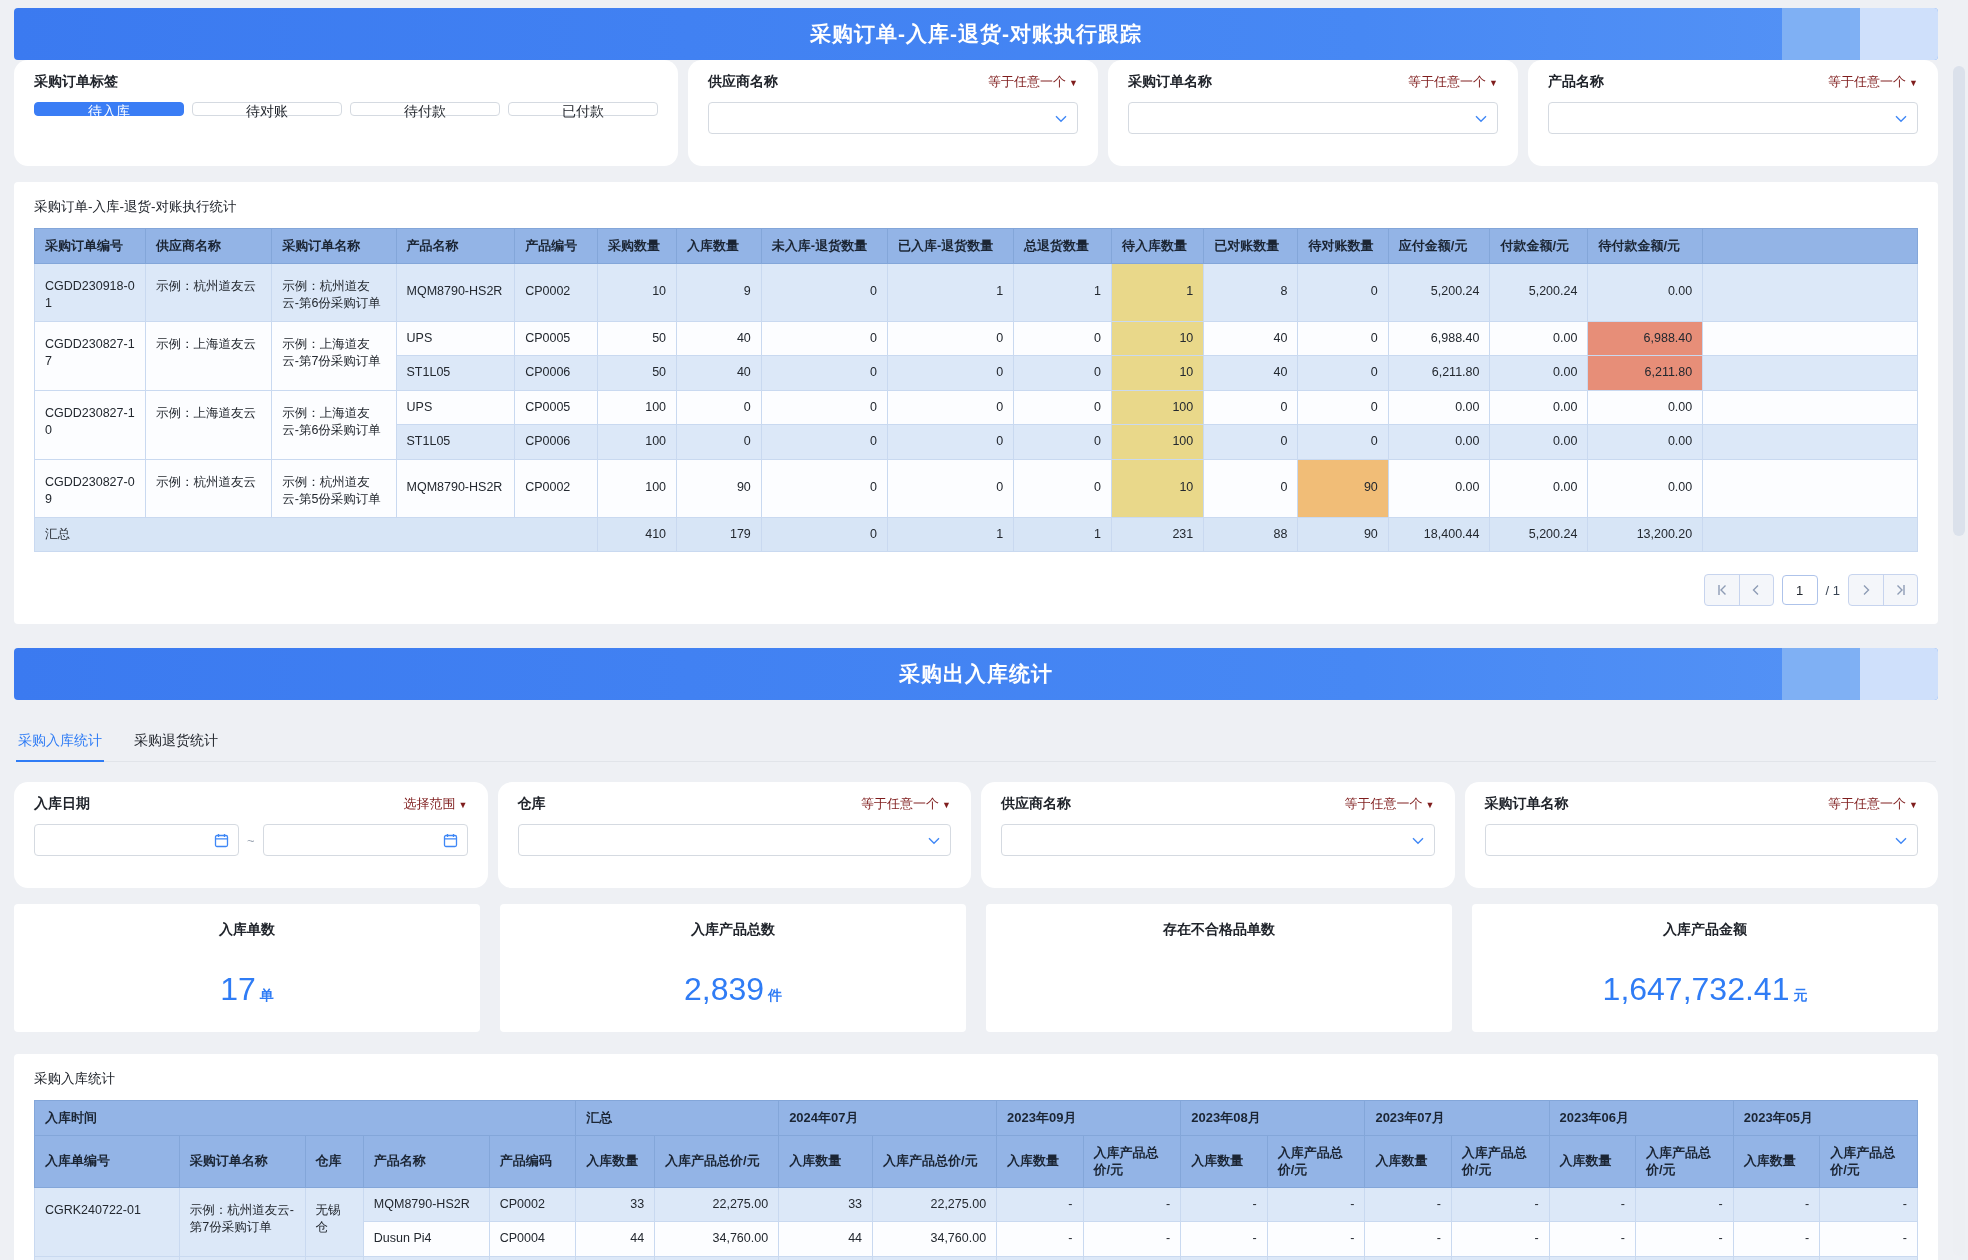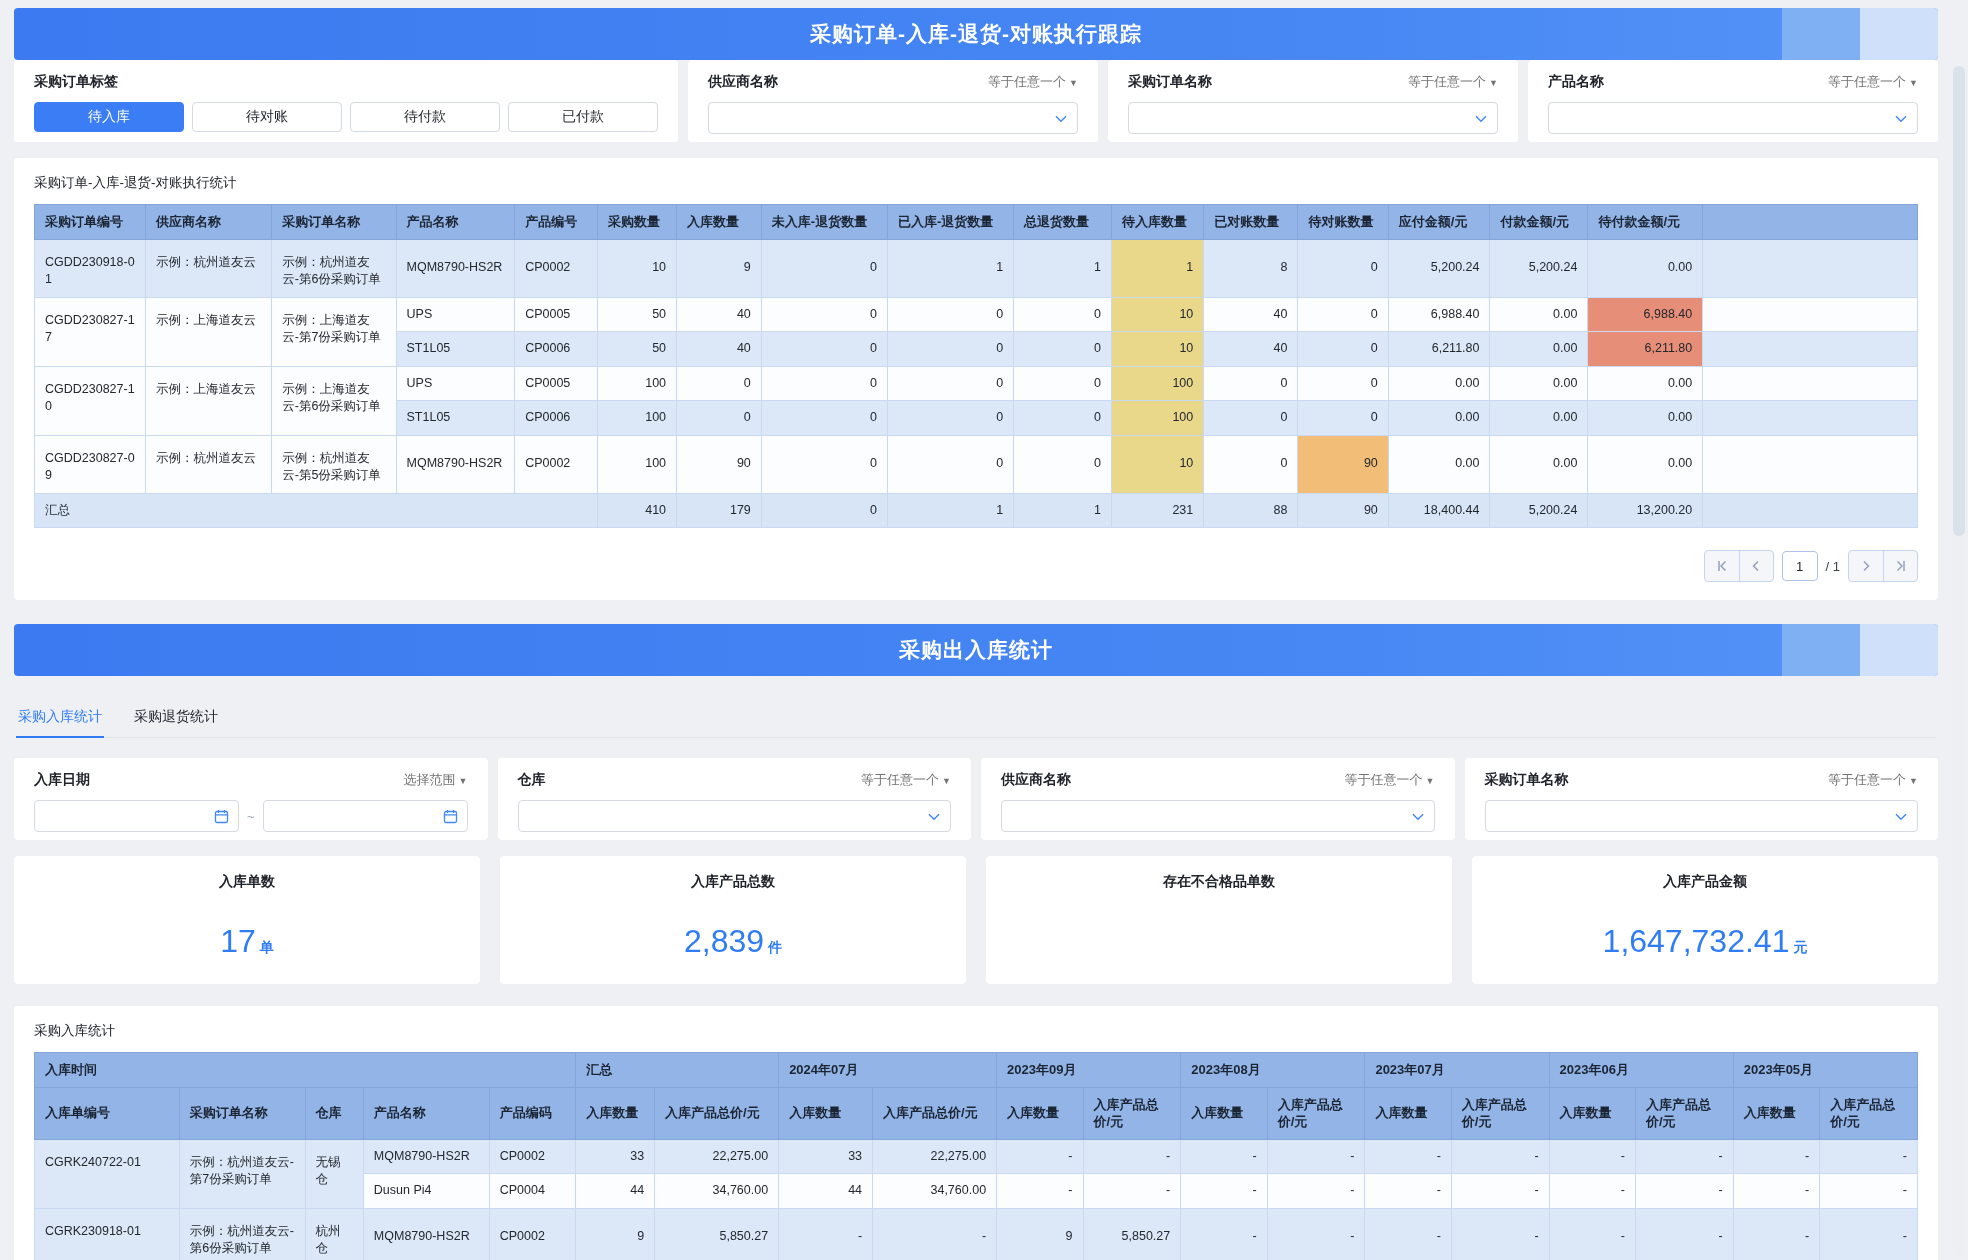--- a/index.html
+++ b/index.html
@@ -13,28 +13,28 @@
     background:linear-gradient(90deg,#3b7af0 0%,#4788f4 70%,#5694f6 100%);
     color:#fff; font-size:21px; font-weight:600; letter-spacing:1px; }
   .banner .deco1 { position:absolute; top:0; bottom:0; right:78px; width:78px; background:#7fb0f4; }
   .banner .deco2 { position:absolute; top:0; bottom:0; right:0; width:78px; background:#cfe0fb; }
   .banner1 { }
   .banner2 { margin-top:24px; }
 
   
   .filter-row { display:flex; gap:10px; margin-bottom:16px; }
   .card { background:#fff; border-radius:4px; }
-  .fcard { padding:12px 20px 8px; flex:1 1 0; }
+  .fcard { padding:12px 20px 32px; flex:1 1 0;border-radius:14px; }
   .fcard.tagcard { flex:0 0 664px; }
   .fhead { display:flex; justify-content:space-between; align-items:center; margin-bottom:10px; height:20px; }
   .flabel { font-size:14px; font-weight:600; color:#20242b; }
-  .fmode { font-size:13px; color:#737373; cursor:pointer; white-space:nowrap; }
+  .fmode { font-size:13px; color:#7f1d1d; cursor:pointer; white-space:nowrap; }
   .fmode .caret { font-size:9px; margin-left:3px; }
   .tags { display:flex; gap:8px; }
-  .tag { flex:1 1 0; height:30px; border-radius:4px; border:1px solid #d5dae1; background:#fff;
+  .tag { flex:1 1 0; height:14px; border-radius:4px; border:1px solid #d5dae1; background:#fff;
     font-size:14px; color:#23272e; font-family:inherit; cursor:pointer; }
   .tag.active { background:#3a7df5; border-color:#3a7df5; color:#fff; }
   .selbox { position:relative; height:32px; border:1px solid #d5dae1; border-radius:4px; background:#fff; }
   .selbox svg { position:absolute; right:10px; top:12px; }
   .dr { display:flex; align-items:center; }
   .dinput { position:relative; flex:1 1 0; height:32px; border:1px solid #d5dae1; border-radius:4px; background:#fff; }
   .dinput svg { position:absolute; right:9px; top:8px; }
   .dsep { margin:0 8px; color:#9aa4b2; font-size:13px; }
 
   

